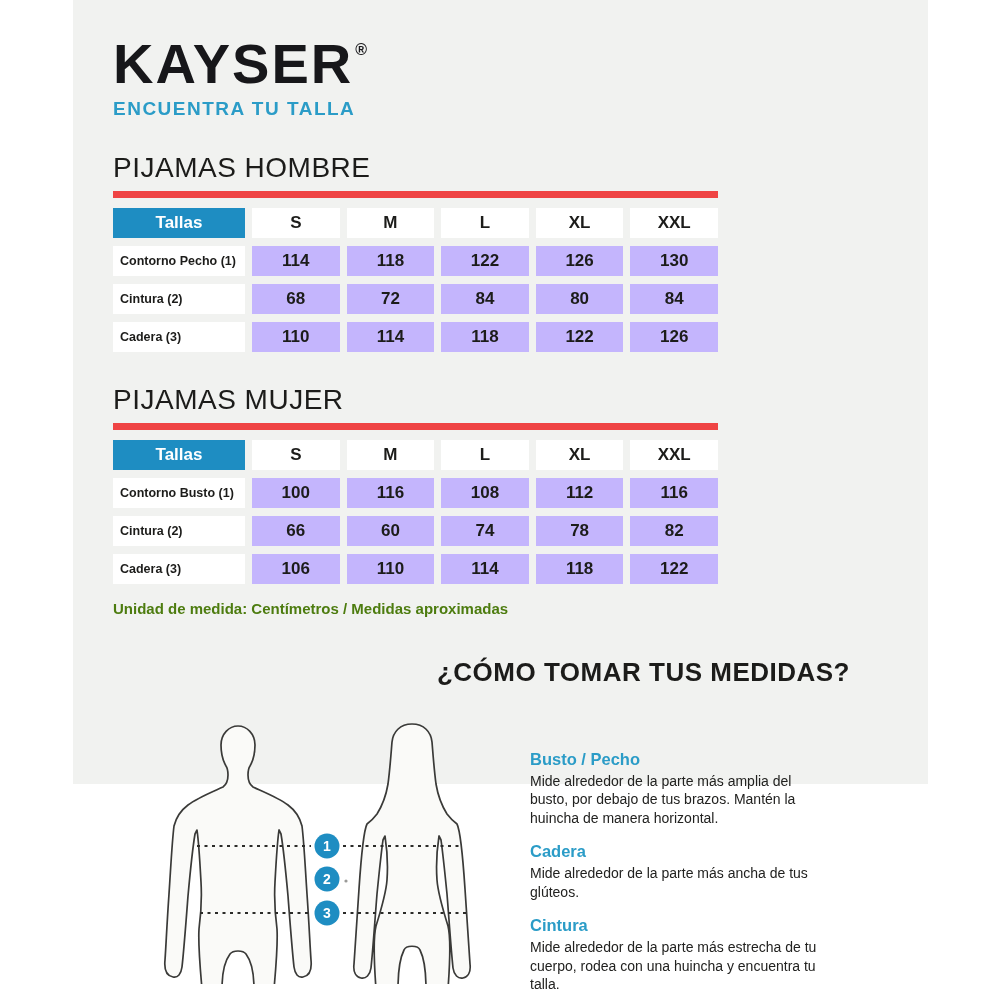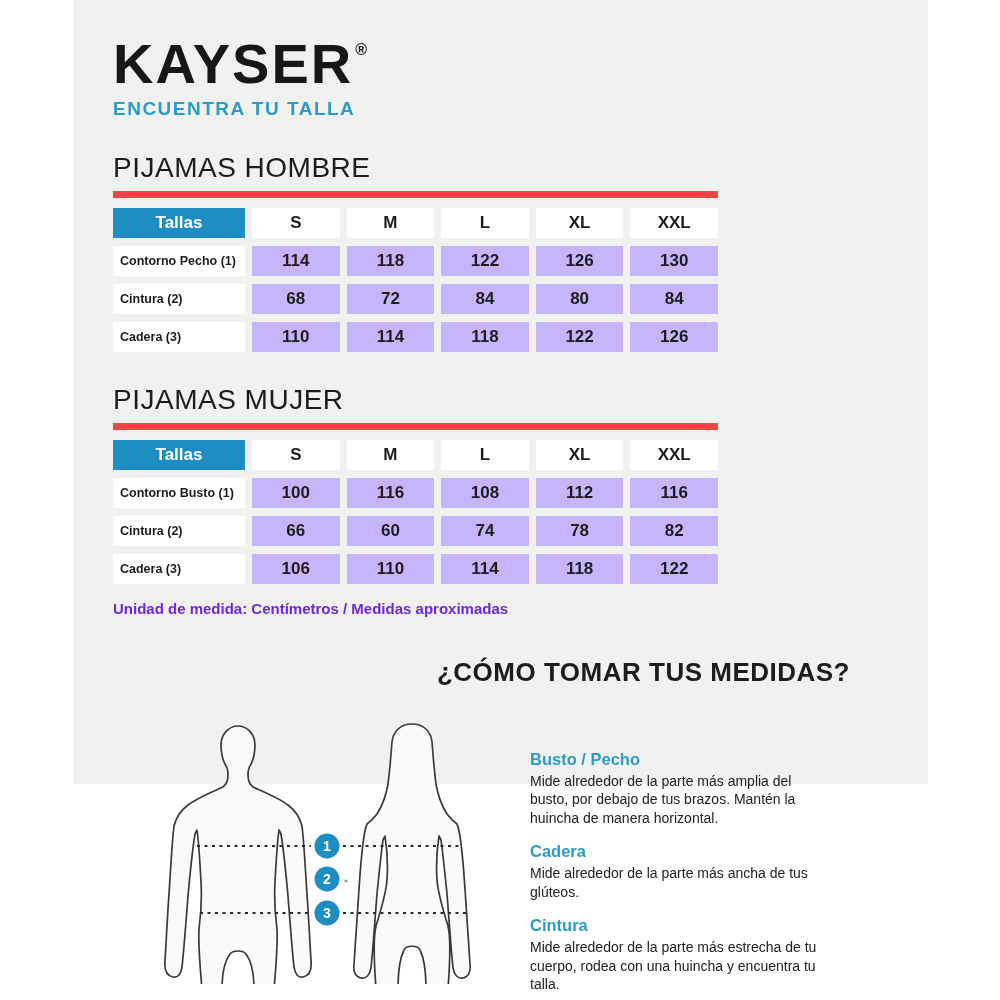--- a/index.html
+++ b/index.html
@@ -21,21 +21,21 @@
   .size-table { margin-top:10px; width:605px; display:grid;
                 grid-template-columns:132px repeat(5, 1fr); gap:8px 7px; }
   .cell { height:30px; display:flex; align-items:center; justify-content:center;
           font-size:17px; font-weight:700; color:#1c1c1a; }
   .cell-tallas { background:#1e8dc2; color:#ffffff; font-size:17px; }
   .cell-size   { background:#ffffff; }
   .cell-label  { background:#ffffff; justify-content:flex-start; padding-left:7px;
                  font-size:12.5px; font-weight:700; }
   .cell-val    { background:#c4b5fd; }
 
-  .unit-note { margin-top:16px; font-size:15px; font-weight:700; color:#6d28d9; }
+  .unit-note { margin-top:16px; font-size:15px; font-weight:700; color:#4d7c0f; }
 
   
   .howto-title { margin-top:40px; width:775px; text-align:right; transform:translateX(-38px);
                  font-size:26px; font-weight:700; letter-spacing:0.5px; color:#1c1c1a; }
   .figures-row { display:flex; margin-top:26px; }
   .figures-svg { margin-left:37px; flex:0 0 380px; }
   .instructions { width:300px; padding-top:36px; margin-left:0px; }
   .instr-heading { font-size:16.5px; font-weight:700; color:#2b9cc7; margin-bottom:3px; }
   .instr-text { font-size:14px; line-height:1.32; color:#222220; margin-bottom:15px; font-weight:500; }
 </style>

